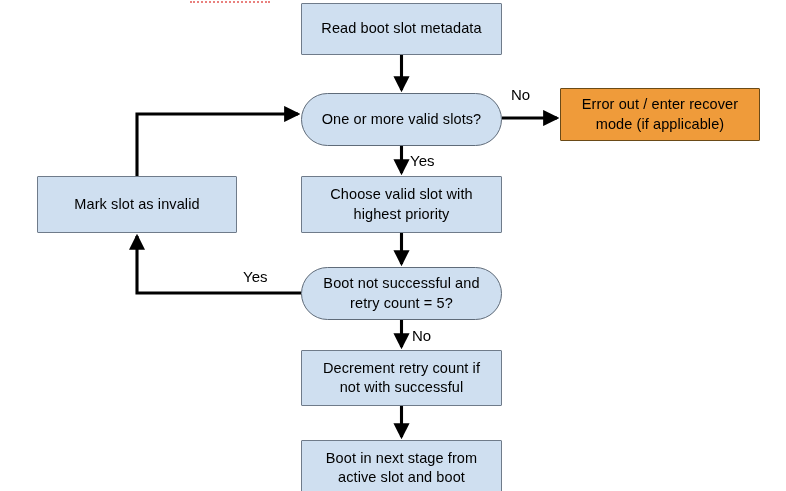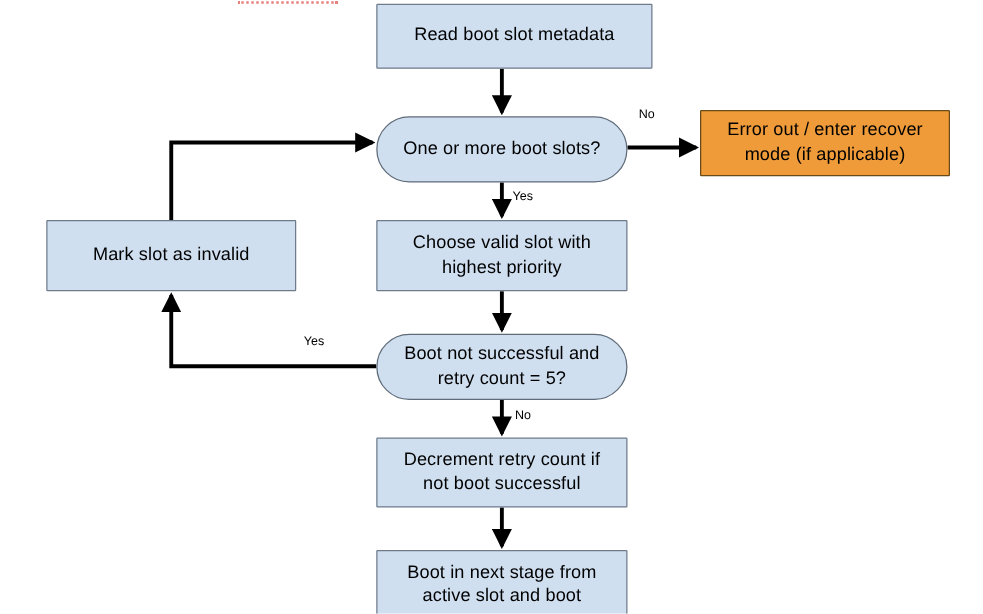--- a/index.html
+++ b/index.html
@@ -50,21 +50,21 @@
     background: #ef9b3a;
     border: 1.4px solid #6a4a17;
   }
   .decision {
     background: #cfdff0;
     border: 1.6px solid #5f6b79;
     border-radius: 999px;
   }
   .edge-label {
     position: absolute;
-    font-size: 10px;
+    font-size: 15px;
     color: #000000;
     z-index: 3;
     white-space: nowrap;
   }
   .top-artifact {
     position: absolute;
     z-index: 1;
     border-top: 2px dotted #e9817e;
   }
 </style>
@@ -86,26 +86,26 @@
       <path d="M 502 118 L 557 118"></path>
       <path d="M 401.5 146 L 401.5 173"></path>
       <path d="M 401.5 233 L 401.5 264"></path>
       <path d="M 401.5 320 L 401.5 347"></path>
       <path d="M 401.5 406 L 401.5 437"></path>
       <path d="M 301 293 L 137 293 L 137 236"></path>
       <path d="M 137 176 L 137 114 L 298 114"></path>
     </g>
   </svg>
 
-  <div class="node process" style="left:301px; top:3px; width:221px; height:52px;">
+  <div class="node process" style="left:301px; top:3px; width:201px; height:52px;">
     <span class="label">Read boot slot metadata</span>
   </div>
 
   <div class="node decision" style="left:301px; top:93px; width:201px; height:53px;">
-    <span class="label">One or more boot slots?</span>
+    <span class="label">One or more valid slots?</span>
   </div>
 
   <div class="node process alert" style="left:560px; top:88px; width:200px; height:53px;">
     <span class="label">Error out / enter recover
 mode (if applicable)</span>
   </div>
 
   <div class="node process" style="left:37px; top:176px; width:200px; height:57px;">
     <span class="label">Mark slot as invalid</span>
   </div>
@@ -115,21 +115,21 @@
 highest priority</span>
   </div>
 
   <div class="node decision" style="left:301px; top:267px; width:201px; height:53px;">
     <span class="label">Boot not successful and
 retry count = 5?</span>
   </div>
 
   <div class="node process" style="left:301px; top:350px; width:201px; height:56px;">
     <span class="label">Decrement retry count if
-not boot successful</span>
+not with successful</span>
   </div>
 
   <div class="node process" style="left:301px; top:440px; width:201px; height:56px;">
     <span class="label">Boot in next stage from
 active slot and boot</span>
   </div>
 
   <div class="edge-label" style="left:511px; top:86px;">No</div>
   <div class="edge-label" style="left:410px; top:152px;">Yes</div>
   <div class="edge-label" style="left:243px; top:268px;">Yes</div>

